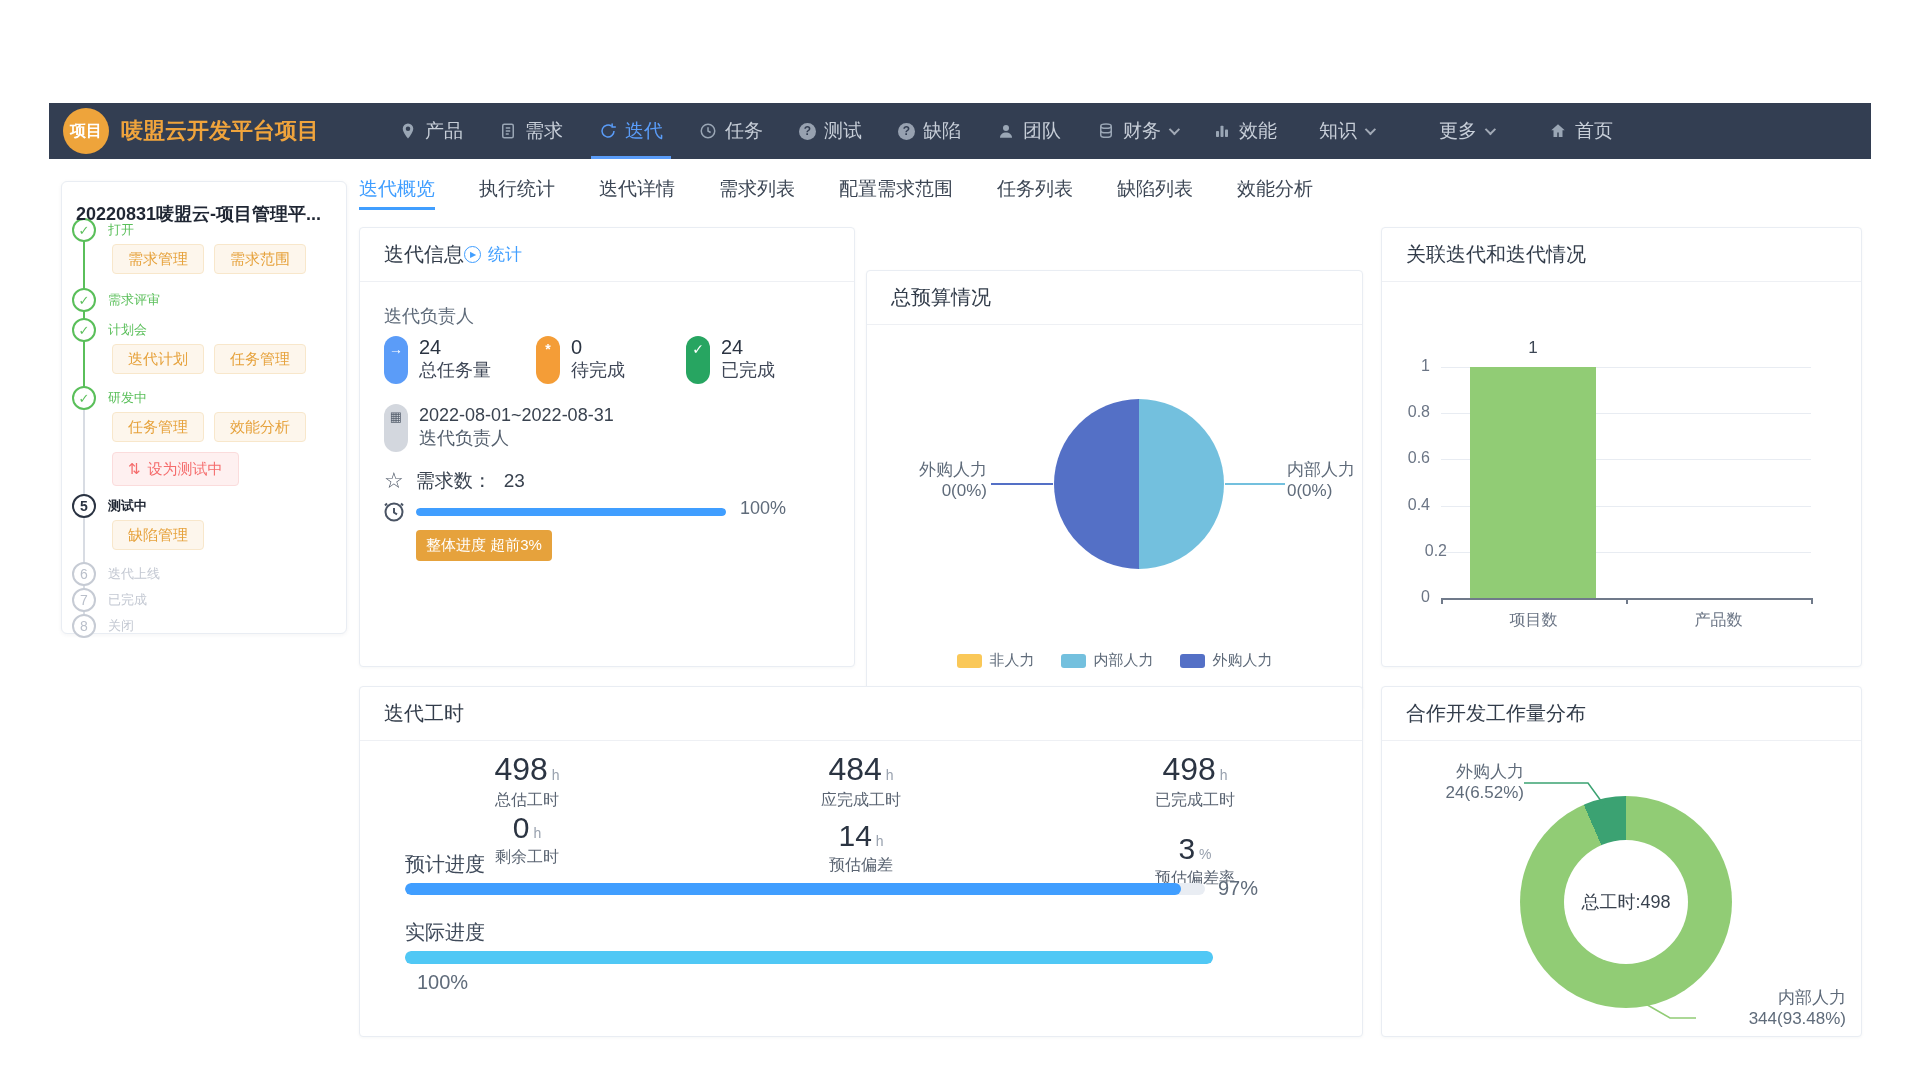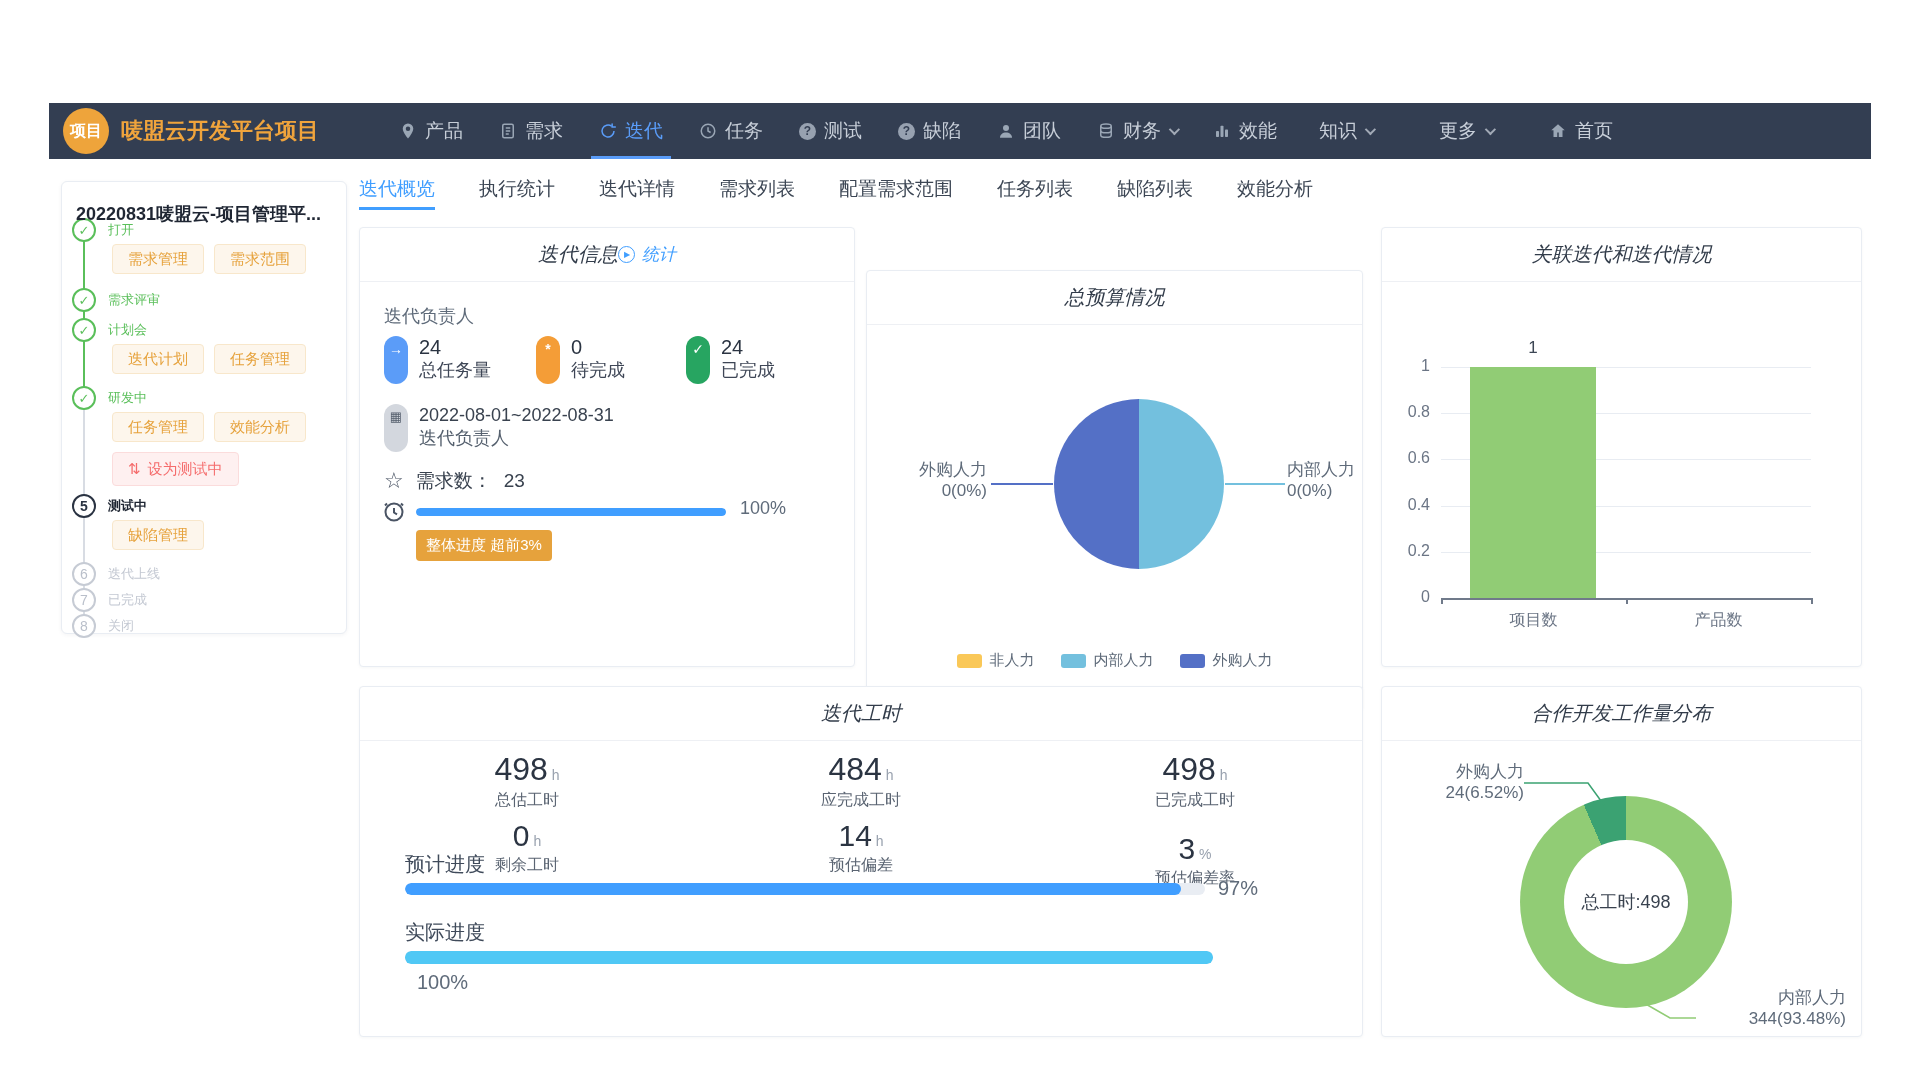--- a/index.html
+++ b/index.html
@@ -31,22 +31,22 @@
 
   
   .tabs { left:359px; top:176px; display:flex; gap:44px; height:32px; }
   .tab { font-size:19px; color:#3c4654; position:relative; cursor:pointer; white-space:nowrap; }
   .tab.active { color:#409eff; }
   .tab.active::after { content:""; position:absolute; left:0; right:0; bottom:-2px; height:3px; background:#409eff; }
 
   
   .card { position:absolute; background:#fff; border:1px solid #e9edf3; border-radius:4px;
           box-shadow:0 1px 3px rgba(31,45,61,.04); }
-  .card-h { height:54px; padding:0 24px; display:flex; align-items:center; justify-content:center;
-            border-bottom:1px solid #eef0f4;font-style:italic; }
+  .card-h { height:54px; padding:0 24px; display:flex; align-items:center; justify-content:flex-start;
+            border-bottom:1px solid #eef0f4; }
   .card-title { font-size:20px; color:#323c4a; }
 
   
   .sidebar { left:61px; top:181px; width:286px; height:453px; background:#fff;
              border:1px solid #e9edf3; border-radius:6px; box-shadow:0 1px 4px rgba(31,45,61,.05); }
   .side-title { position:absolute; left:14px; top:20px; right:8px; font-size:18px; font-weight:700;
                 color:#1f2633; white-space:nowrap; overflow:hidden; z-index:3; }
   .vline { position:absolute; left:21px; width:2px; }
   .vline.green { background:#5abf5a; }
   .vline.gray { background:#d8dce3; }
@@ -369,40 +369,40 @@
     </div>
   <div class="gridline" style="left:59px; top:139px; width:370px;"></div>
   <div class="gridline" style="left:59px; top:185px; width:370px;"></div>
   <div class="gridline" style="left:59px; top:231px; width:370px;"></div>
   <div class="gridline" style="left:59px; top:278px; width:370px;"></div>
   <div class="gridline" style="left:59px; top:324px; width:370px;"></div>
   <div class="ylab" style="left:4px; top:129px;">1</div>
   <div class="ylab" style="left:4px; top:175px;">0.8</div>
   <div class="ylab" style="left:4px; top:221px;">0.6</div>
   <div class="ylab" style="left:4px; top:268px;">0.4</div>
-  <div class="ylab" style="left:4px; top:314px;">0.2</div>
+  <div class="ylab" style="left:21px; top:314px;">0.2</div>
   <div class="ylab" style="left:4px; top:360px;">0</div>
   <div class="abs" style="left: 88px; width: 126px; background: rgb(145, 204, 117); height: 231px; top: 139px;"></div>
   <div class="abs" style="left:88px; top:110px; width:126px; text-align:center; font-size:17px; color:#3c4654;">1</div>
   <div class="axis" style="left:59px; top:370px; width:371px; height:1.5px;"></div>
   <div class="axis" style="left:59px; top:370px; width:1.5px; height:6px;"></div>
   <div class="axis" style="left:244px; top:370px; width:1.5px; height:6px;"></div>
   <div class="axis" style="left:429px; top:370px; width:1.5px; height:6px;"></div>
   <div class="xlab" style="left:59px; top:382px; width:185px;">项目数</div>
   <div class="xlab" style="left:244px; top:382px; width:185px;">产品数</div>
 </section>
 
 <section class="card" style="left:359px; top:686px; width:1004px; height:351px;">
   <div class="card-h">
       <span class="card-title">迭代工时</span>
     </div>
   <div class="abs" style="left:0; top:64px; width:100%; display:flex;">
     <div style="flex:1; text-align:center;">
       <div><span style="font-size:32px; color:#2b3442;">498</span><span style="font-size:14px; color:#98a1ae;"> </span><span style="font-size:14px; color:#98a1ae;">h</span></div>
-      <div style="font-size:16px; color:#5a6472; margin:2px 0 8px;">总估工时</div>
+      <div style="font-size:16px; color:#5a6472; margin:2px 0 0;">总估工时</div>
       <div><span style="font-size:30px; color:#2b3442;">0</span><span style="font-size:14px; color:#98a1ae;"> </span><span style="font-size:14px; color:#98a1ae;">h</span></div>
       <div style="font-size:16px; color:#5a6472; margin-top:2px;">剩余工时</div>
     </div>
     <div style="flex:1; text-align:center;">
       <div><span style="font-size:32px; color:#2b3442;">484</span><span style="font-size:14px; color:#98a1ae;"> </span><span style="font-size:14px; color:#98a1ae;">h</span></div>
       <div style="font-size:16px; color:#5a6472; margin:2px 0 8px;">应完成工时</div>
       <div><span style="font-size:30px; color:#2b3442;">14</span><span style="font-size:14px; color:#98a1ae;"> </span><span style="font-size:14px; color:#98a1ae;">h</span></div>
       <div style="font-size:16px; color:#5a6472; margin-top:2px;">预估偏差</div>
     </div>
     <div style="flex:1; text-align:center;">

